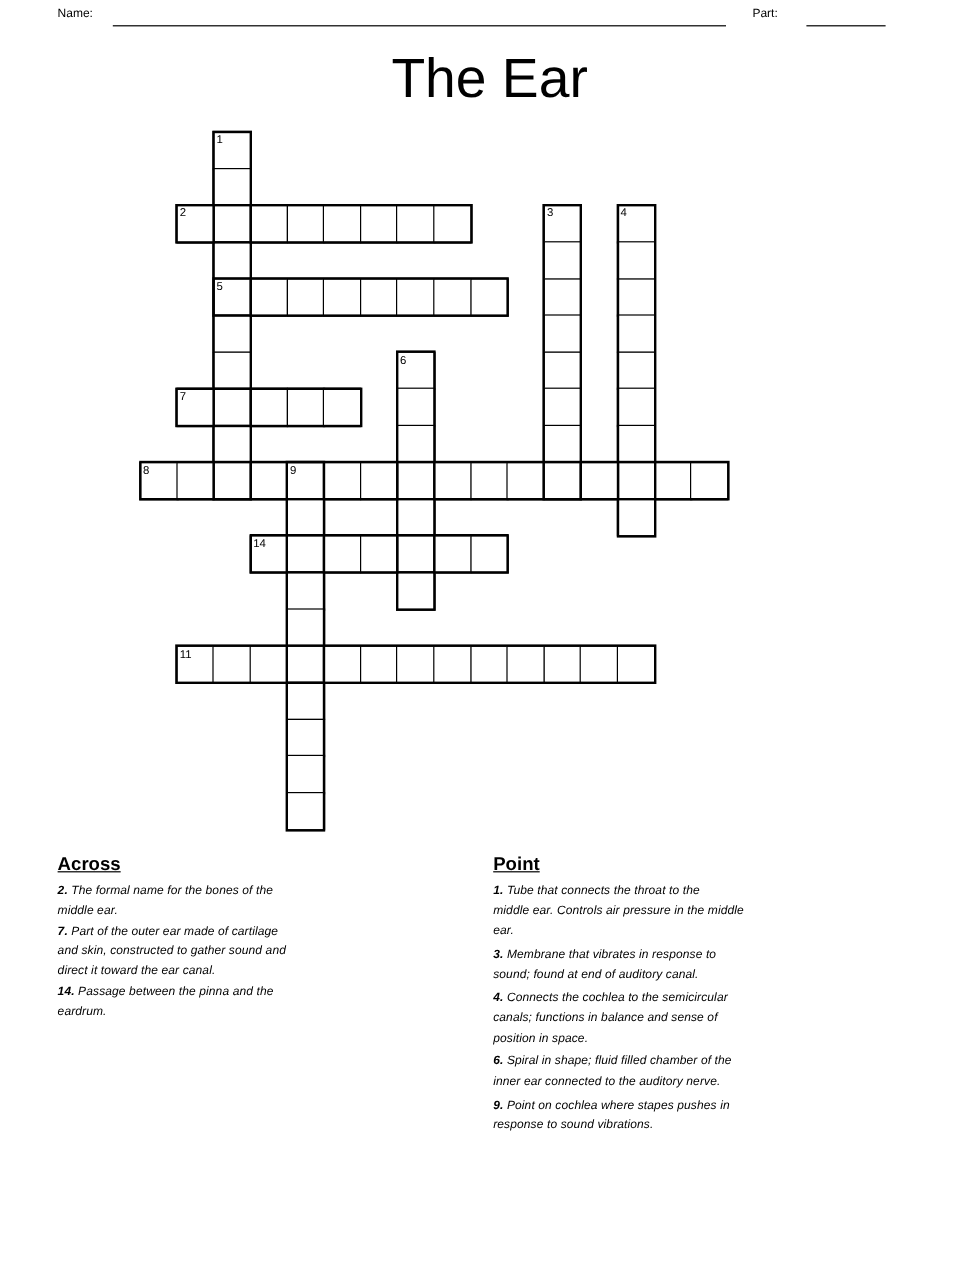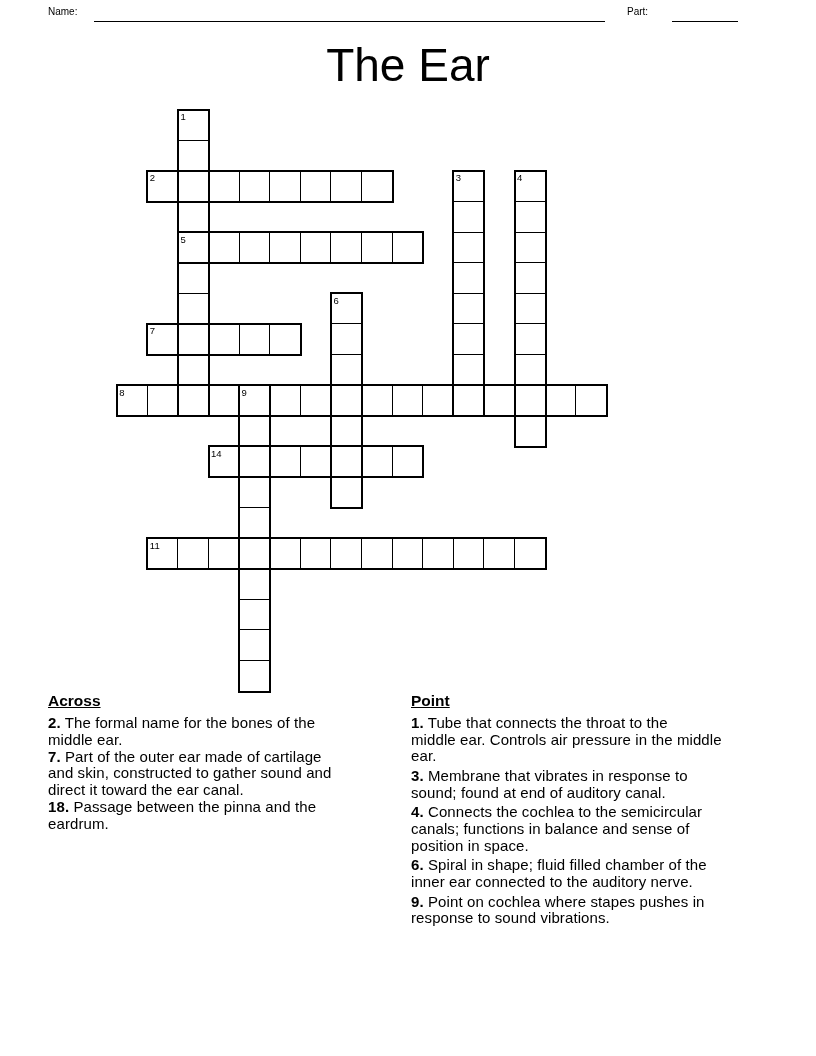--- a/index.html
+++ b/index.html
@@ -21,28 +21,28 @@
   #grid { position:absolute; left:117px; top:110px; width:492px; height:584px; }
   .cell {
     position:absolute; box-sizing:border-box;
     background:#fff; border:1.8px solid #000; z-index:1;
   }
   .outline {
     position:absolute; box-sizing:border-box;
     border:2.6px solid #000; z-index:2; pointer-events:none;
   }
   .cellnum { position:absolute; z-index:3; font-size:9.5px; line-height:1; }
-  .clue-col { position:absolute; top:692px; }
+  .clue-col { position:absolute; top:712px; }
   .clues-across { left:48px;  width:340px; }
   .clues-down   { left:411px; width:350px; }
   .clue-heading {
     font-size:15.5px; font-weight:bold; text-decoration:underline;
     line-height:18px; margin:0 0 5px 0;
   }
-  .clue { font-size:15px; line-height:16.6px; letter-spacing:0.1px; margin:0; }
+  .clue { font-size:10px; line-height:16.6px; letter-spacing:0.1px; margin:0;font-style:italic; }
   .clues-across .clue { margin-bottom:0.5px; }
   .clues-down   .clue { margin-bottom:3.2px; }
   .clue b { font-weight:bold; }
   .clue-text { white-space:pre-line; }
 </style>
 </head>
 <body>
 
 <span class="hdr-label name-label">Name:</span>
 <div class="name-line"></div>
@@ -167,21 +167,21 @@
   </div>
 
 <div class="clue-col clues-across">
   <p class="clue-heading">Across</p>
   <div id="across-list">
       <p class="clue"><b>2.</b><span class="clue-text"> The formal name for the bones of the
 middle ear.</span></p>
       <p class="clue"><b>7.</b><span class="clue-text"> Part of the outer ear made of cartilage
 and skin, constructed to gather sound and
 direct it toward the ear canal.</span></p>
-      <p class="clue"><b>18.</b><span class="clue-text"> Passage between the pinna and the
+      <p class="clue"><b>14.</b><span class="clue-text"> Passage between the pinna and the
 eardrum.</span></p>
     </div>
 </div>
 
 <div class="clue-col clues-down">
   <p class="clue-heading">Point</p>
   <div id="down-list">
       <p class="clue"><b>1.</b><span class="clue-text"> Tube that connects the throat to the
 middle ear. Controls air pressure in the middle
 ear.</span></p>

